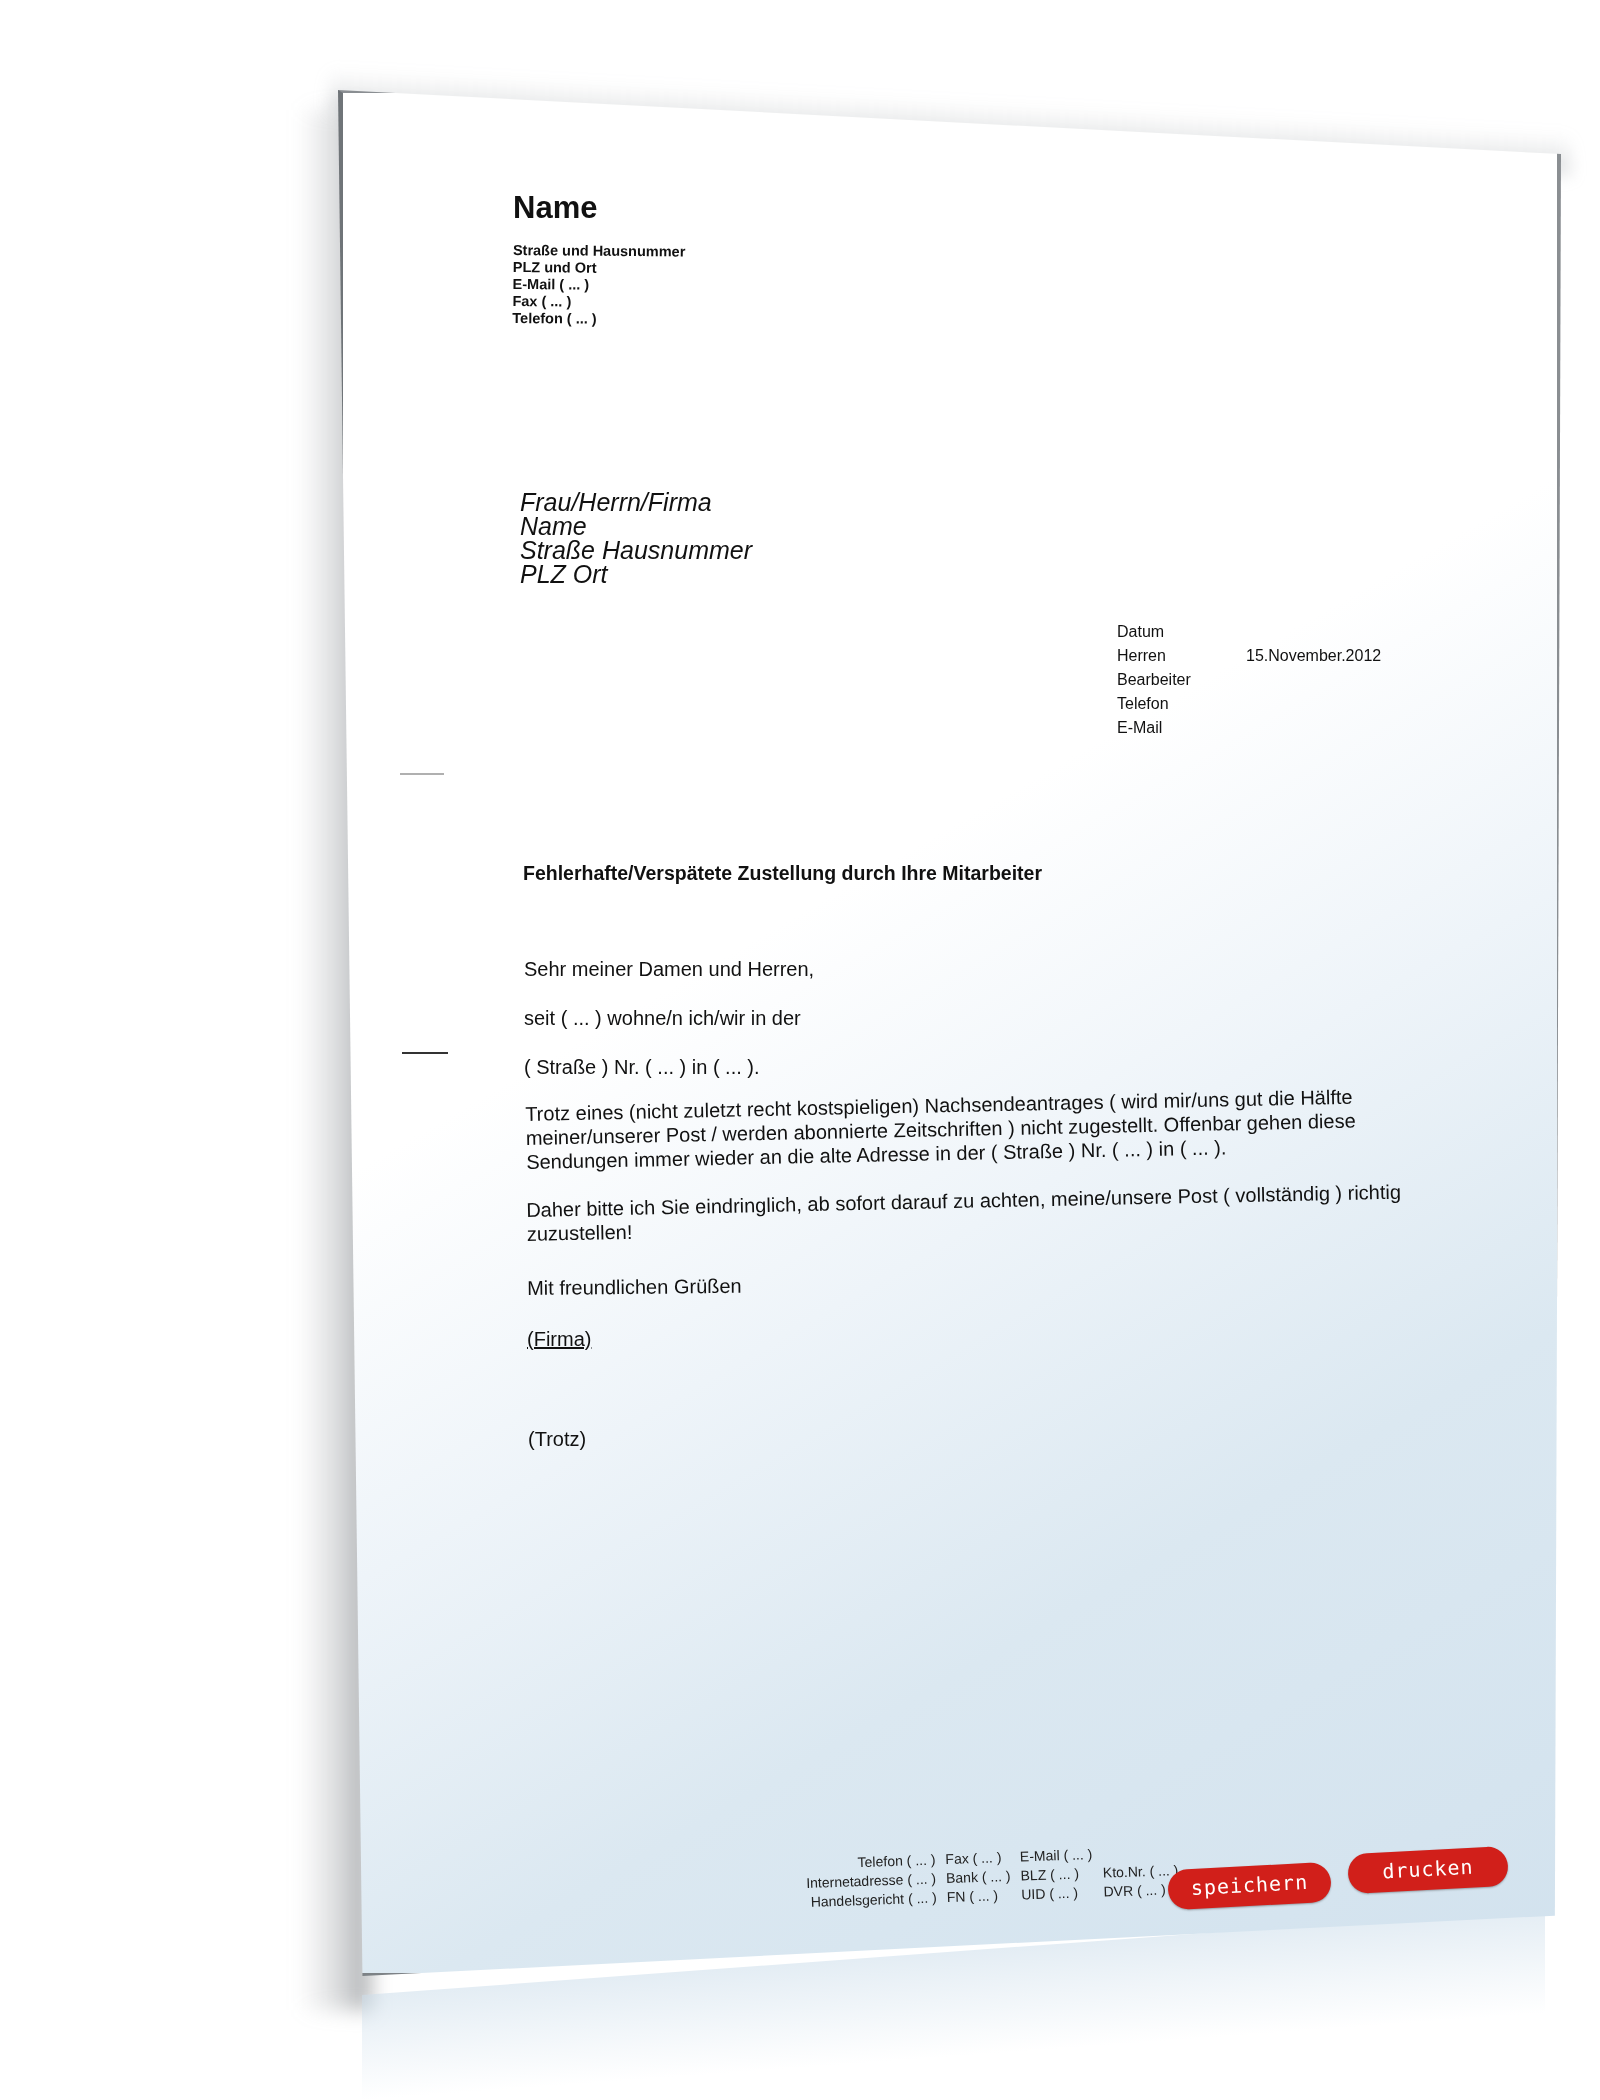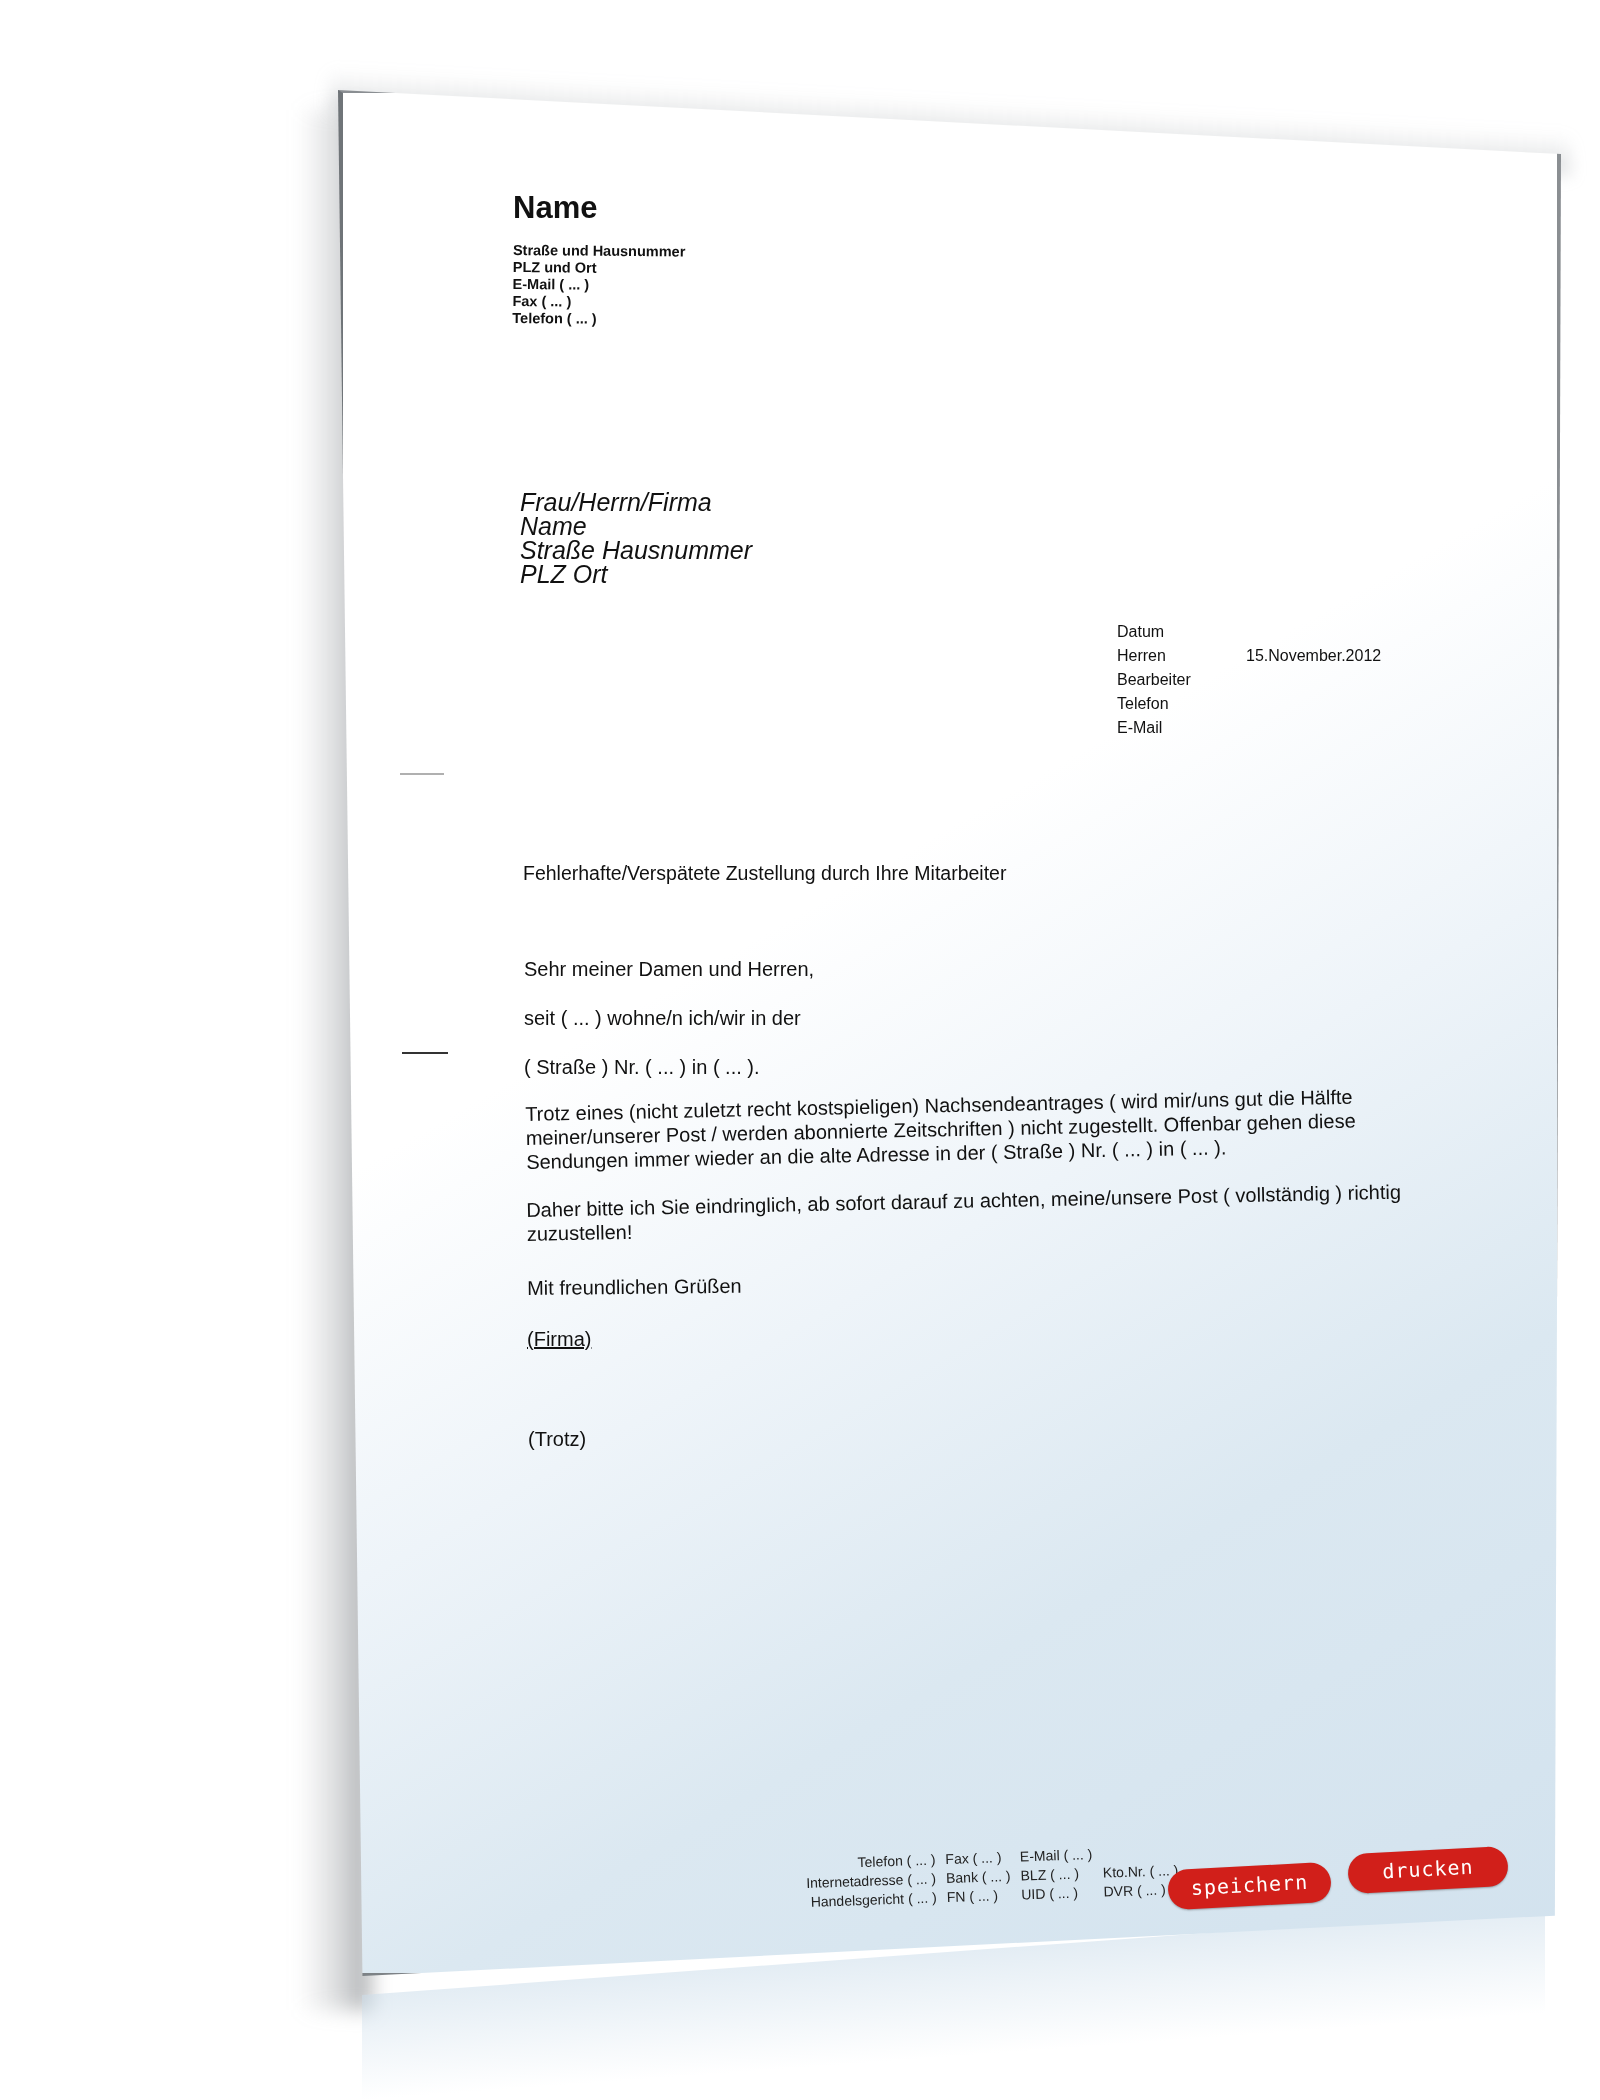--- a/index.html
+++ b/index.html
@@ -33,21 +33,21 @@
     border-right:4px solid #8a8e92;
     border-bottom:3px solid #7d8286;
     box-shadow: -6px 6px 18px rgba(80,85,90,0.35);
     clip-path: polygon(0 0, 100% 3.4%, 99.5% 96.8%, 2% 100%);
   }
   .abs { position:absolute; white-space:nowrap; }
   .sender-name { font-weight:bold; font-size:31px; }
   .sender-line { font-weight:bold; font-size:14.5px; line-height:17px; }
   .recipient-line { font-size:25px; line-height:24px;font-style:italic; }
   .meta-line { font-size:16px; line-height:24px; }
-  .subject { font-weight:normal; font-size:19.5px; }
+  .subject { font-weight:bold; font-size:19.5px; }
   .body-line { font-size:20px; }
   .para { font-size:20px; line-height:24px; }
   .fold-mark { position:absolute; height:2px; }
   .footer { font-size:14px; line-height:19px; text-align:right; color:#222; }
   .btn {
     position:absolute; background:#d11f1a; color:#fff;
     font-family:"DejaVu Sans Mono", monospace; font-size:20px; letter-spacing:1px;
     border-radius:22px; text-align:center; line-height:38px; height:40px;
     box-shadow:0 1px 2px rgba(0,0,0,0.3);
   }

